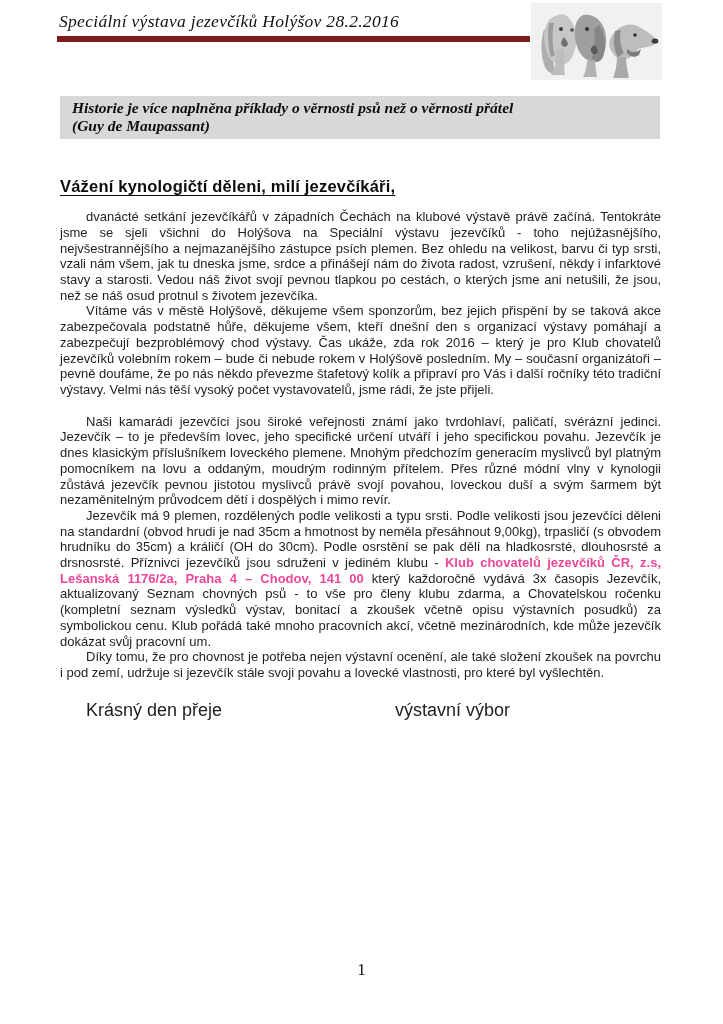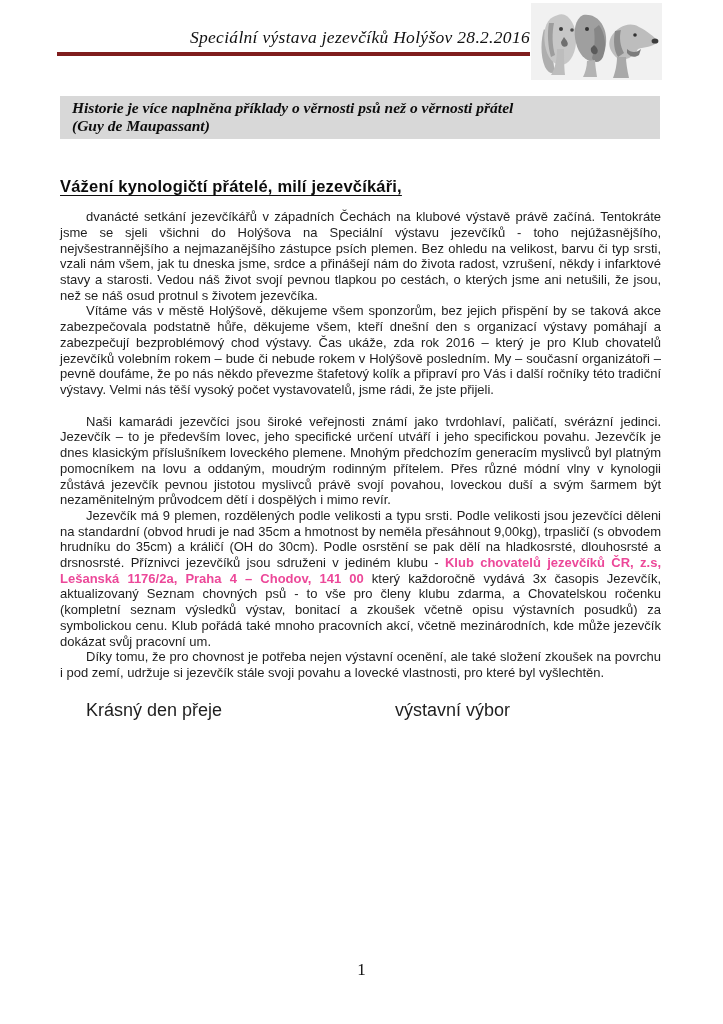--- a/index.html
+++ b/index.html
@@ -11,23 +11,23 @@
     background: #ffffff;
     color: #1e1e1e;
     font-family: "Liberation Sans", sans-serif;
     overflow: hidden;
   }
   
   .header { position: relative; height: 96px; }
   .title-wrap {
     position: absolute;
     left: 57px; top: 0;
-    width: 473px; height: 56px;
-    border-bottom: 4px solid #7f1d1d;
-    display: flex; align-items: flex-end; justify-content: flex-end;
+    width: 473px; height: 42px;
+    border-bottom: 6px solid #7f1d1d;
+    display: flex; align-items: flex-end;
   }
   .doc-title {
     margin: 0 0 4px 2px;
     font-family: "Liberation Serif", serif;
     font-style: italic;
     font-weight: normal;
     font-size: 17.5px;
     letter-spacing: 0.3px;
     color: #111;
     white-space: nowrap;
@@ -124,21 +124,21 @@
       <path d="M96 46 C100 50 106 50 110 46 L108 52 C104 55 99 54 96 50 Z" fill="#7c7c7c"></path>
       <path d="M86 54 C86 62 84 70 82 75 L98 75 C96 66 95 59 95 54 Z" fill="#a9a9a9"></path>
     </svg>
   </div>
 
   <div class="quote-banner">
     <div class="quote-line">Historie je více naplněna příklady o věrnosti psů než o věrnosti přátel</div>
     <div class="quote-attr">(Guy de Maupassant)</div>
   </div>
 
-  <h2 class="salutation">Vážení kynologičtí přátelé, milí jezevčíkáři,</h2>
+  <h2 class="salutation">Vážení kynologičtí děleni, milí jezevčíkáři,</h2>
 
   <div class="body-text">
     <p class="para">dvanácté setkání jezevčíkářů v západních Čechách na klubové výstavě právě začíná. Tentokráte jsme se sjeli všichni do Holýšova na Speciální výstavu jezevčíků - toho nejúžasnějšího, nejvšestrannějšího a nejmazanějšího zástupce psích plemen. Bez ohledu na velikost, barvu či typ srsti, vzali nám všem, jak tu dneska jsme, srdce a přinášejí nám do života radost, vzrušení, někdy i infarktové stavy a starosti. Vedou náš život svojí pevnou tlapkou po cestách, o kterých jsme ani netušili, že jsou, než se náš osud protnul s životem jezevčíka.</p>
     <p class="para">Vítáme vás v městě Holýšově, děkujeme všem sponzorům, bez jejich přispění by se taková akce zabezpečovala podstatně hůře, děkujeme všem, kteří dnešní den s organizací výstavy pomáhají a zabezpečují bezproblémový chod výstavy. Čas ukáže, zda rok 2016 – který je pro Klub chovatelů jezevčíků volebním rokem – bude či nebude rokem v Holýšově posledním. My – současní organizátoři – pevně doufáme, že po nás někdo převezme štafetový kolík a připraví pro Vás i další ročníky této tradiční výstavy. Velmi nás těší vysoký počet vystavovatelů, jsme rádi, že jste přijeli.</p>
     <p class="para gap-before">Naši kamarádi jezevčíci jsou široké veřejnosti známí jako tvrdohlaví, paličatí, svérázní jedinci. Jezevčík – to je především lovec, jeho specifické určení utváří i jeho specifickou povahu. Jezevčík je dnes klasickým příslušníkem loveckého plemene. Mnohým předchozím generacím myslivců byl platným pomocníkem na lovu a oddaným, moudrým rodinným přítelem. Přes různé módní vlny v kynologii zůstává jezevčík pevnou jistotou myslivců právě svojí povahou, loveckou duší a svým šarmem být nezaměnitelným průvodcem dětí i dospělých i mimo revír.</p>
     <p class="para"><span>Jezevčík má 9 plemen, rozdělených podle velikosti a typu srsti. Podle velikosti jsou jezevčíci děleni na standardní (obvod hrudi je nad 35cm a hmotnost by neměla přesáhnout 9,00kg), trpasličí (s obvodem hrudníku do 35cm) a králičí (OH do 30cm). Podle osrstění se pak dělí na hladkosrsté, dlouhosrsté a drsnosrsté. Příznivci jezevčíků jsou sdruženi v jediném klubu - </span><span class="bold-run">Klub chovatelů jezevčíků ČR, z.s, Lešanská 1176/2a, Praha 4 – Chodov, 141 00</span><span> který každoročně vydává 3x časopis Jezevčík, aktualizovaný Seznam chovných psů - to vše pro členy klubu zdarma, a Chovatelskou ročenku (kompletní seznam výsledků výstav, bonitací a zkoušek včetně opisu výstavních posudků) za symbolickou cenu. Klub pořádá také mnoho pracovních akcí, včetně mezinárodních, kde může jezevčík dokázat svůj pracovní um.</span></p>
     <p class="para">Díky tomu, že pro chovnost je potřeba nejen výstavní ocenění, ale také složení zkoušek na povrchu i pod zemí, udržuje si jezevčík stále svoji povahu a lovecké vlastnosti, pro které byl vyšlechtěn.</p>
   </div>
 
   <div class="signature-row">

